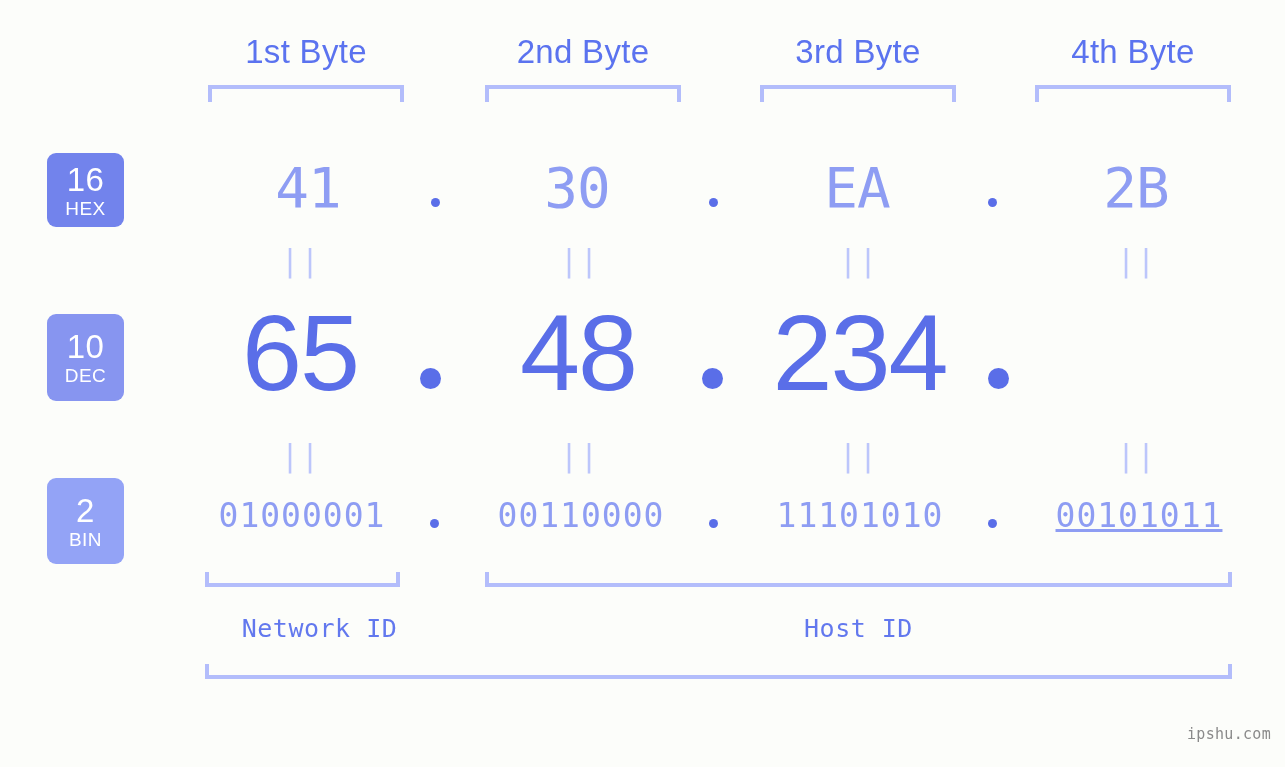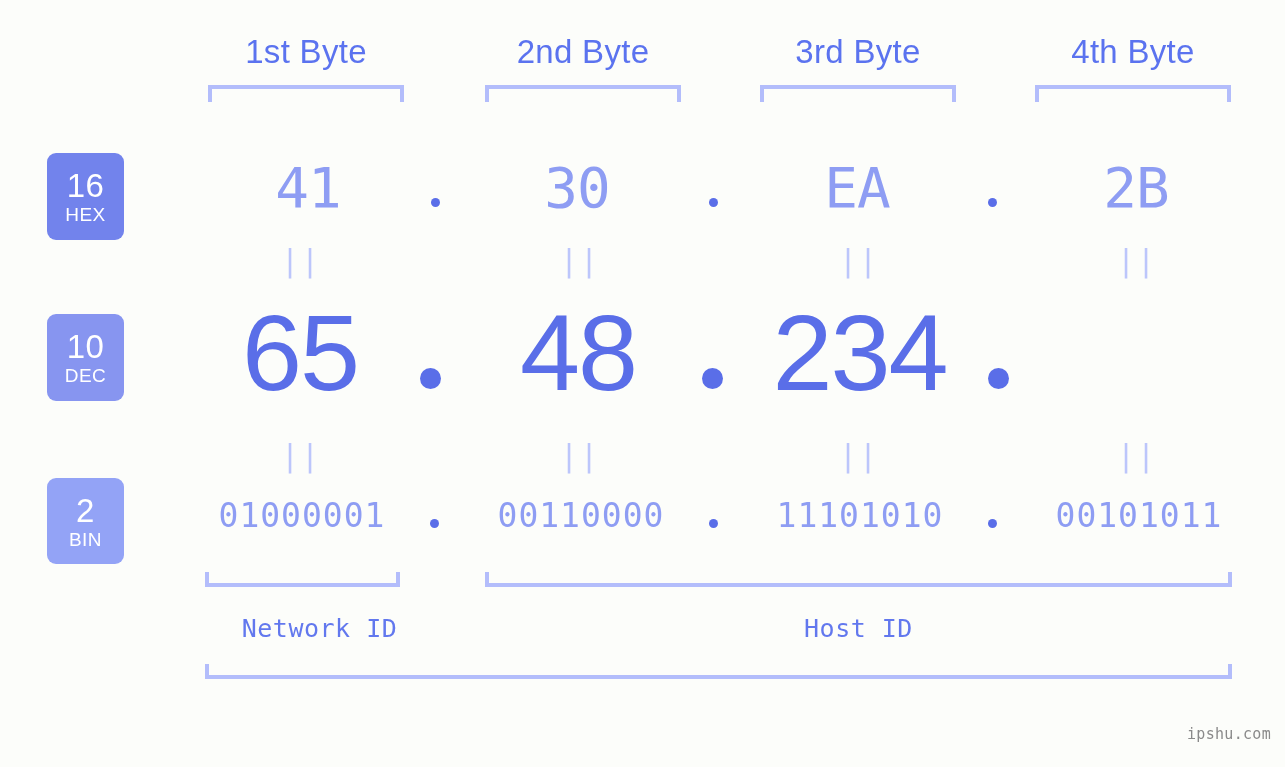--- a/index.html
+++ b/index.html
@@ -73,21 +73,21 @@
     font-size: 33px;
     font-weight: 400;
     letter-spacing: 0.5px;
   }
   .badge .name {
     font-size: 19px;
     font-weight: 400;
     margin-top: 3px;
     letter-spacing: 0.5px;
   }
-  #badge-hex { top: 153px; height: 87px; background: #7283ec; }
+  #badge-hex { top: 153px; height: 74px; background: #7283ec; }
   #badge-dec { top: 314px; height: 87px; background: #8795f0; }
   #badge-bin { top: 478px; height: 86px; background: #93a3f6; }
 
   
   .hex-val {
     position: absolute;
     top: 155px;
     width: 200px;
     text-align: center;
     font-family: "DejaVu Sans Mono", "Liberation Mono", monospace;
@@ -246,21 +246,21 @@
     <span class="num">2</span>
     <span class="name">BIN</span>
   </div>
 
   <div class="bin-val" style="left:182px;">01000001</div>
   <div class="bin-dot" style="left:430px;"></div>
   <div class="bin-val" style="left:461px;">00110000</div>
   <div class="bin-dot" style="left:709px;"></div>
   <div class="bin-val" style="left:740px;">11101010</div>
   <div class="bin-dot" style="left:988px;"></div>
-  <div class="bin-val" style="left:1019px;">00101011</div>
+  <div class="bin-val" style="left:1019px;text-decoration:underline;">00101011</div>
 
   <div class="bracket-up" style="left:205px; top:572px; width:195px;"></div>
   <div class="bracket-up" style="left:485px; top:572px; width:747px;"></div>
 
   <div class="section-label" style="left:222px; top:614px; width:195px;">Network ID</div>
   <div class="section-label" style="left:485px; top:614px; width:747px;">Host ID</div>
 
   <div class="bracket-up" style="left:205px; top:664px; width:1027px;"></div>
 
   <div id="watermark">ipshu.com</div>

